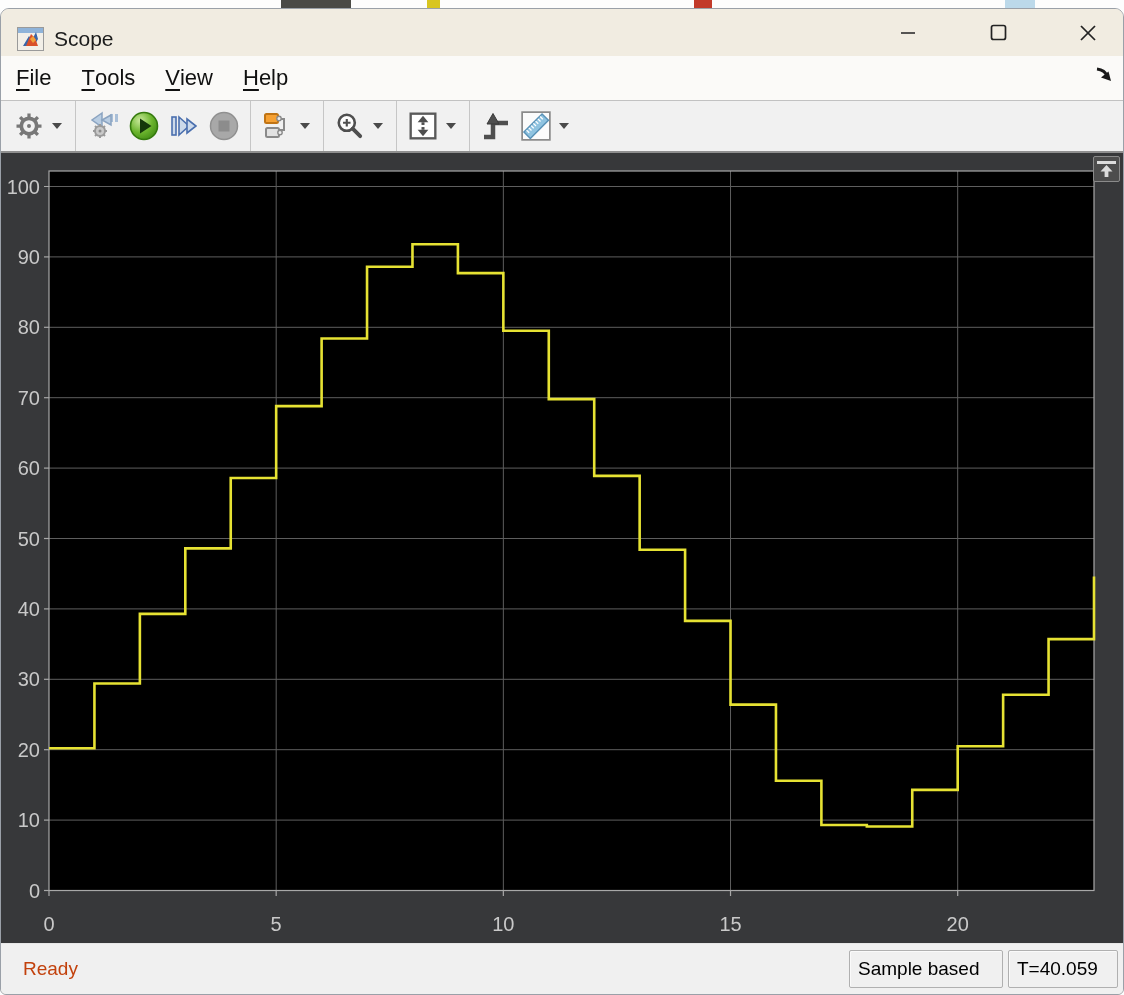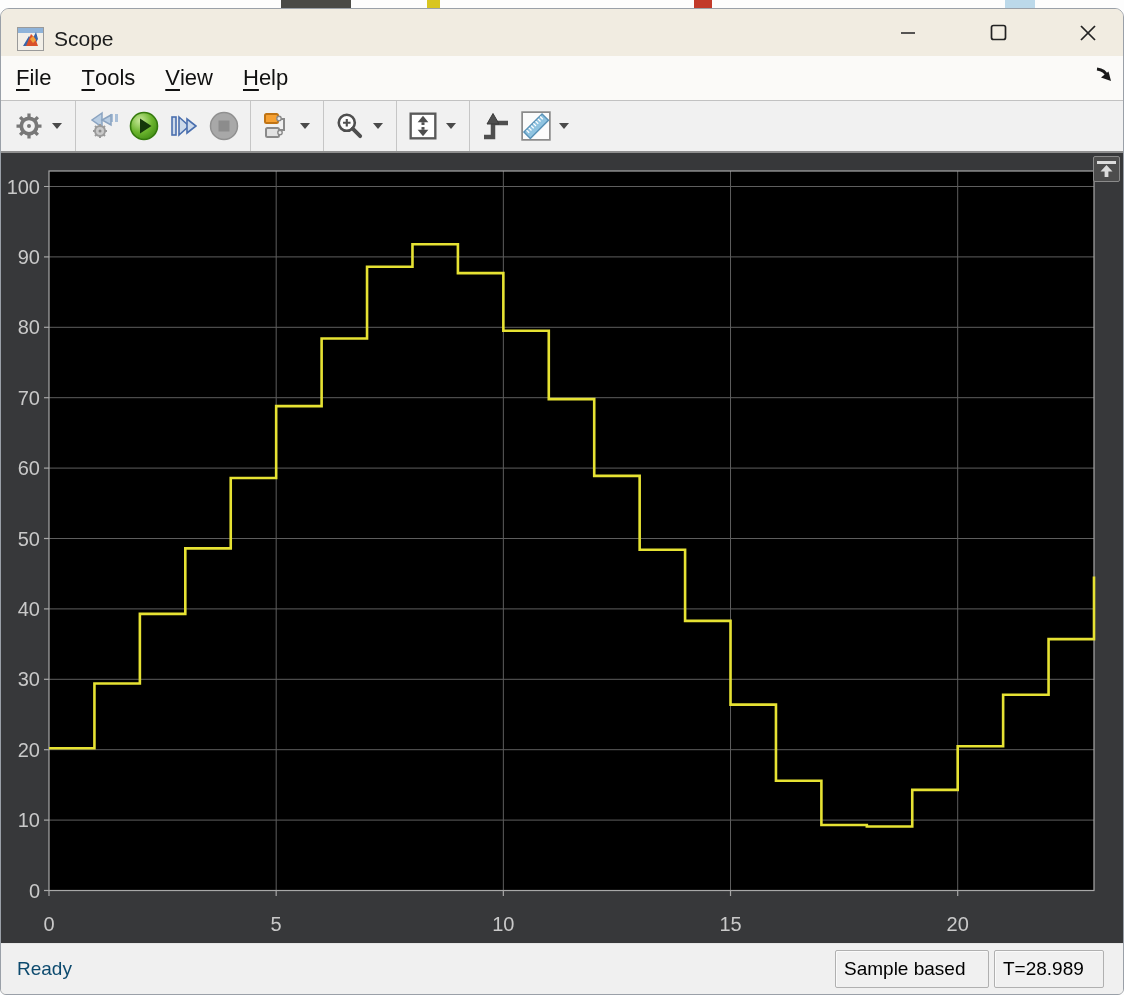--- a/index.html
+++ b/index.html
@@ -40,22 +40,22 @@
           border-top:6px solid #4a4a4a;}
 
   
   .canvas{position:absolute;top:144px;left:0;width:1122px;height:793px;background:#37383a;}
   .corner-btn{position:absolute;left:1092px;top:3px;width:27px;height:26px;background:#4d4d4d;
               border:1px solid #8a8a8a;border-radius:2px;padding:0;display:flex;align-items:center;justify-content:center;}
 
   
   .statusbar{position:absolute;bottom:0;left:0;right:0;height:50px;background:#f0f0f0;
              border-top:1px solid #e6e6e6;display:flex;align-items:center;}
-  .status-text{font-size:19px;color:#0c4a6e;margin-left:16px;flex:1;}
-  .status-panels{display:flex;gap:5px;margin-right:19px;border-radius:18px;}
+  .status-text{font-size:19px;color:#c2410c;margin-left:22px;flex:1;}
+  .status-panels{display:flex;gap:5px;margin-right:5px;border-radius:18px;}
   .status-panel{background:#f0f0f0;border:1px solid #b0b0b0;box-shadow:inset 1px 1px 0 #fafafa;
                 border-radius:2px;height:36px;display:flex;align-items:center;font-size:19px;color:#000;
                 padding:0 8px;}
   .panel-mode{width:136px;}
   .panel-time{width:92px;}
 </style>
 </head>
 <body>
 
 <div class="desktop-strip">
@@ -306,17 +306,17 @@
         <rect x="1" y="1" width="19" height="3" fill="#dcdcdc"></rect>
         <polygon points="10.5,5 4.5,11.5 8.6,11.5 8.6,17 12.4,17 12.4,11.5 16.5,11.5" fill="#dcdcdc"></polygon>
       </svg>
     </button>
   </div>
 
   <div class="statusbar">
     <span class="status-text">Ready</span>
     <div class="status-panels">
       <div class="status-panel panel-mode">Sample based</div>
-      <div class="status-panel panel-time">T=28.989</div>
+      <div class="status-panel panel-time">T=40.059</div>
     </div>
   </div>
 
 </div>
 
 </body></html>

